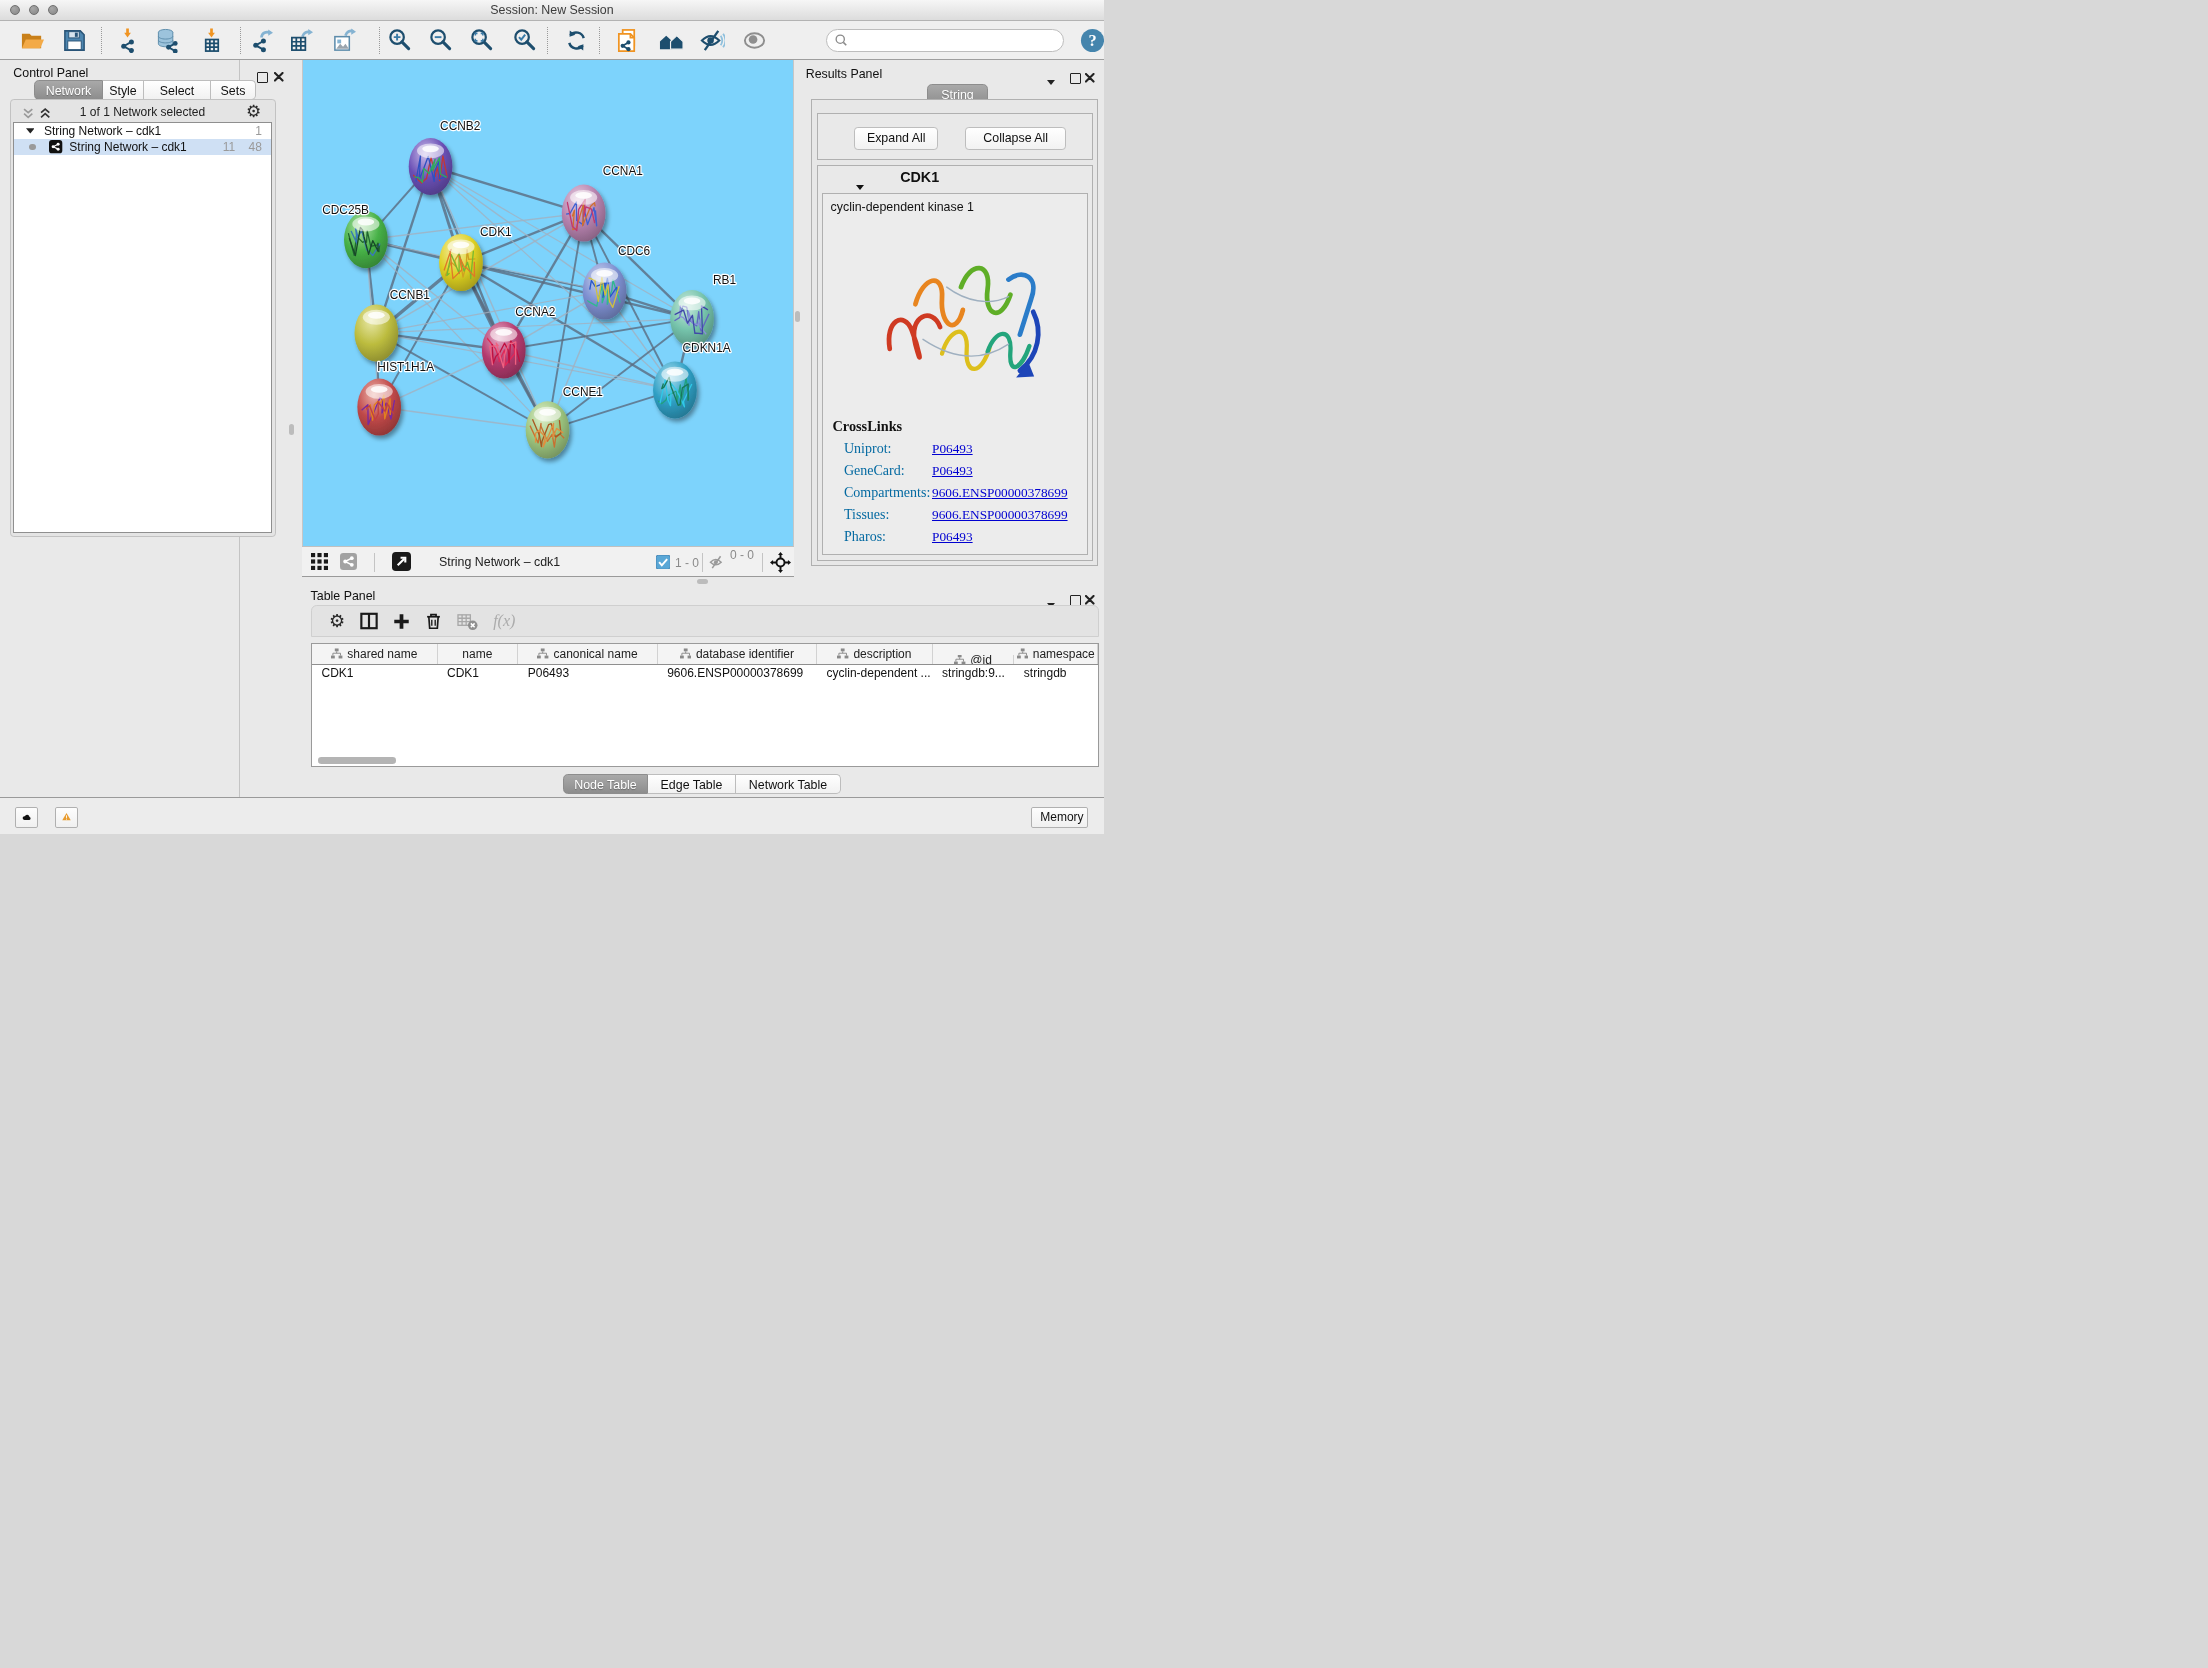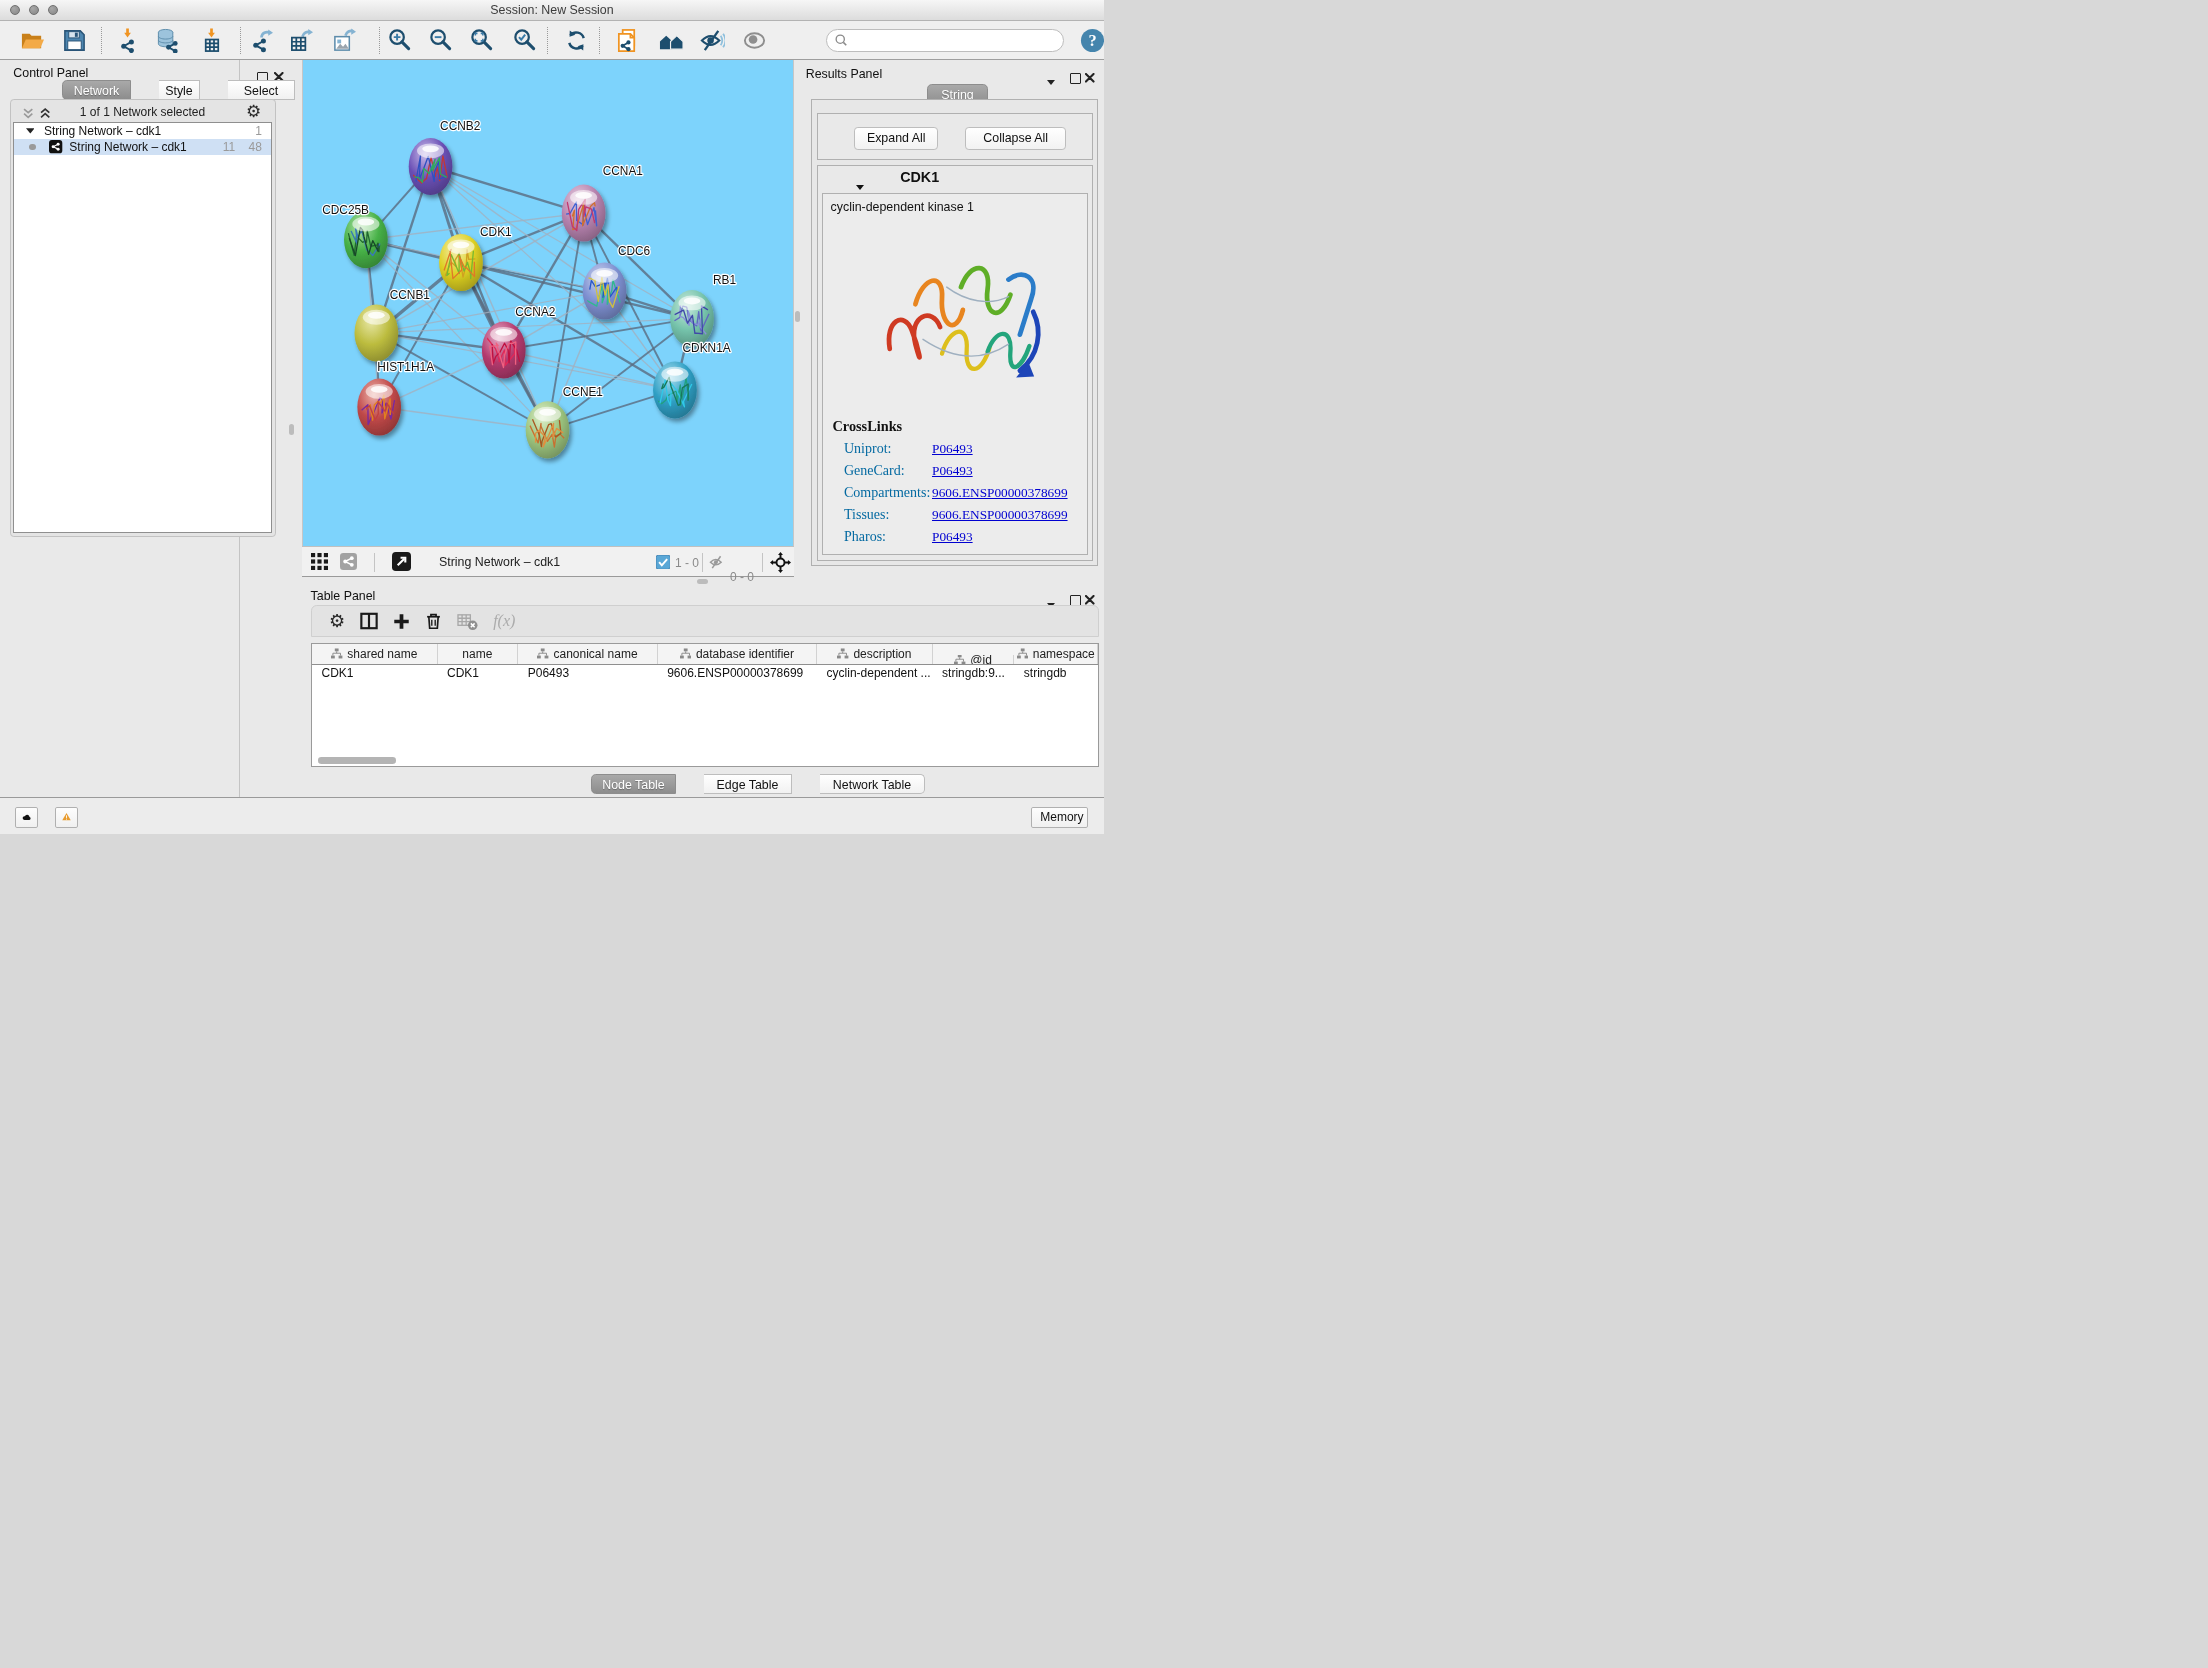--- a/index.html
+++ b/index.html
@@ -22,21 +22,21 @@
   .search{position:absolute;left:826px;top:7.6px;width:238px;height:23px;background:#fff;
     border:1px solid #bdbdbd;border-radius:11.4px;display:flex;align-items:center;padding:0 7.6px;box-sizing:border-box;}
   .search input{border:none;outline:none;flex:1;font-size:11.4px;margin-left:5.7px;background:transparent;}
   .helpbtn{position:absolute;left:1079px;top:5.7px;width:27px;height:27px;border:none;background:transparent;padding:1px;cursor:pointer;}
   
   .phead{font-size:12.4px;color:#111;}
   .ptri{display:inline-block;width:0;height:0;border-left:4.8px solid transparent;border-right:4.8px solid transparent;border-top:5.7px solid #222;}
   .floatbox{display:inline-block;width:8.6px;height:8.6px;border:1.4px solid #222;border-radius:1px;}
   .seg{position:absolute;display:flex;}
   .seg .tab{border:1px solid #bdbdbd;border-left:none;background:linear-gradient(#ffffff,#f1f1f1);
-    color:#111;font-size:12.4px;height:20px;line-height:20px;text-align:center;cursor:pointer;box-sizing:border-box;margin-left:28px;}
+    color:#111;font-size:12.4px;height:20px;line-height:20px;text-align:center;cursor:pointer;box-sizing:border-box;}
   .seg .tab:first-child{border-left:1px solid #bdbdbd;border-radius:4.8px 0 0 4.8px;}
   .seg .tab:last-child{border-radius:0 4.8px 4.8px 0;}
   .seg .tab.sel{background:linear-gradient(#a9a9a9,#8d8d8d);color:#fff;border-color:#8d8d8d;text-shadow:0 1px 1px rgba(0,0,0,.3);}
   .lonetab{position:absolute;height:20px;line-height:20px;padding:0 13.3px;border-radius:4.8px;
     background:linear-gradient(#a9a9a9,#8d8d8d);color:#fff;font-size:12.4px;border:1px solid #8d8d8d;
     text-shadow:0 1px 1px rgba(0,0,0,.3);cursor:pointer;}
   .btnw{background:linear-gradient(#ffffff,#f2f2f2);border:1px solid #bdbdbd;border-radius:3.8px;
     font-size:12.4px;color:#111;cursor:pointer;font-family:"Liberation Sans",sans-serif;}
   .handle{position:absolute;background:#bcbcbc;border-radius:2.9px;}
   
@@ -602,21 +602,21 @@
           <rect width="16" height="16" rx="3" fill="#5aa7d6" stroke="#3f7fae"></rect>
           <path d="M3.5 8l3 3.5 6-7" stroke="#fff" stroke-width="2.2" fill="none"></path>
         </svg></span>
     <span class="ntitem ntgray" style="left:373px;top:8.6px;">1 - 0</span>
     <span class="ntsep" style="left:400px;"></span>
     <span class="ntitem" style="left:407px;top:7.6px;"><svg width="16" height="14.3" viewBox="0 0 26 24">
           <path d="M2 12Q11 3 20 12Q11 21 2 12z" fill="none" stroke="#9a9a9a" stroke-width="2.4"></path>
           <circle cx="11" cy="12" r="3.2" fill="#9a9a9a"></circle>
           <path d="M19 2L5 22" stroke="#9a9a9a" stroke-width="2.6"></path>
         </svg></span>
-    <span class="ntitem ntgray" style="left:428px;top:23px;">0 - 0</span>
+    <span class="ntitem ntgray" style="left:428px;top:1px;">0 - 0</span>
     <span class="ntsep" style="left:460px;"></span>
     <span class="ntitem" style="left:468px;top:4.8px;"><svg width="21" height="21" viewBox="0 0 22 22">
           <path d="M11 2.5v17M2.5 11h17" stroke="#111" stroke-width="2"></path>
           <path d="M11 0l2.6 3.2H8.4z" fill="#111"></path>
           <path d="M11 22l2.6-3.2H8.4z" fill="#111"></path>
           <path d="M0 11l3.2-2.6v5.2z" fill="#111"></path>
           <path d="M22 11l-3.2-2.6v5.2z" fill="#111"></path>
           <circle cx="11" cy="11" r="4.2" fill="#f1f1f1" stroke="#111" stroke-width="2"></circle>
         </svg></span>
   </div>

